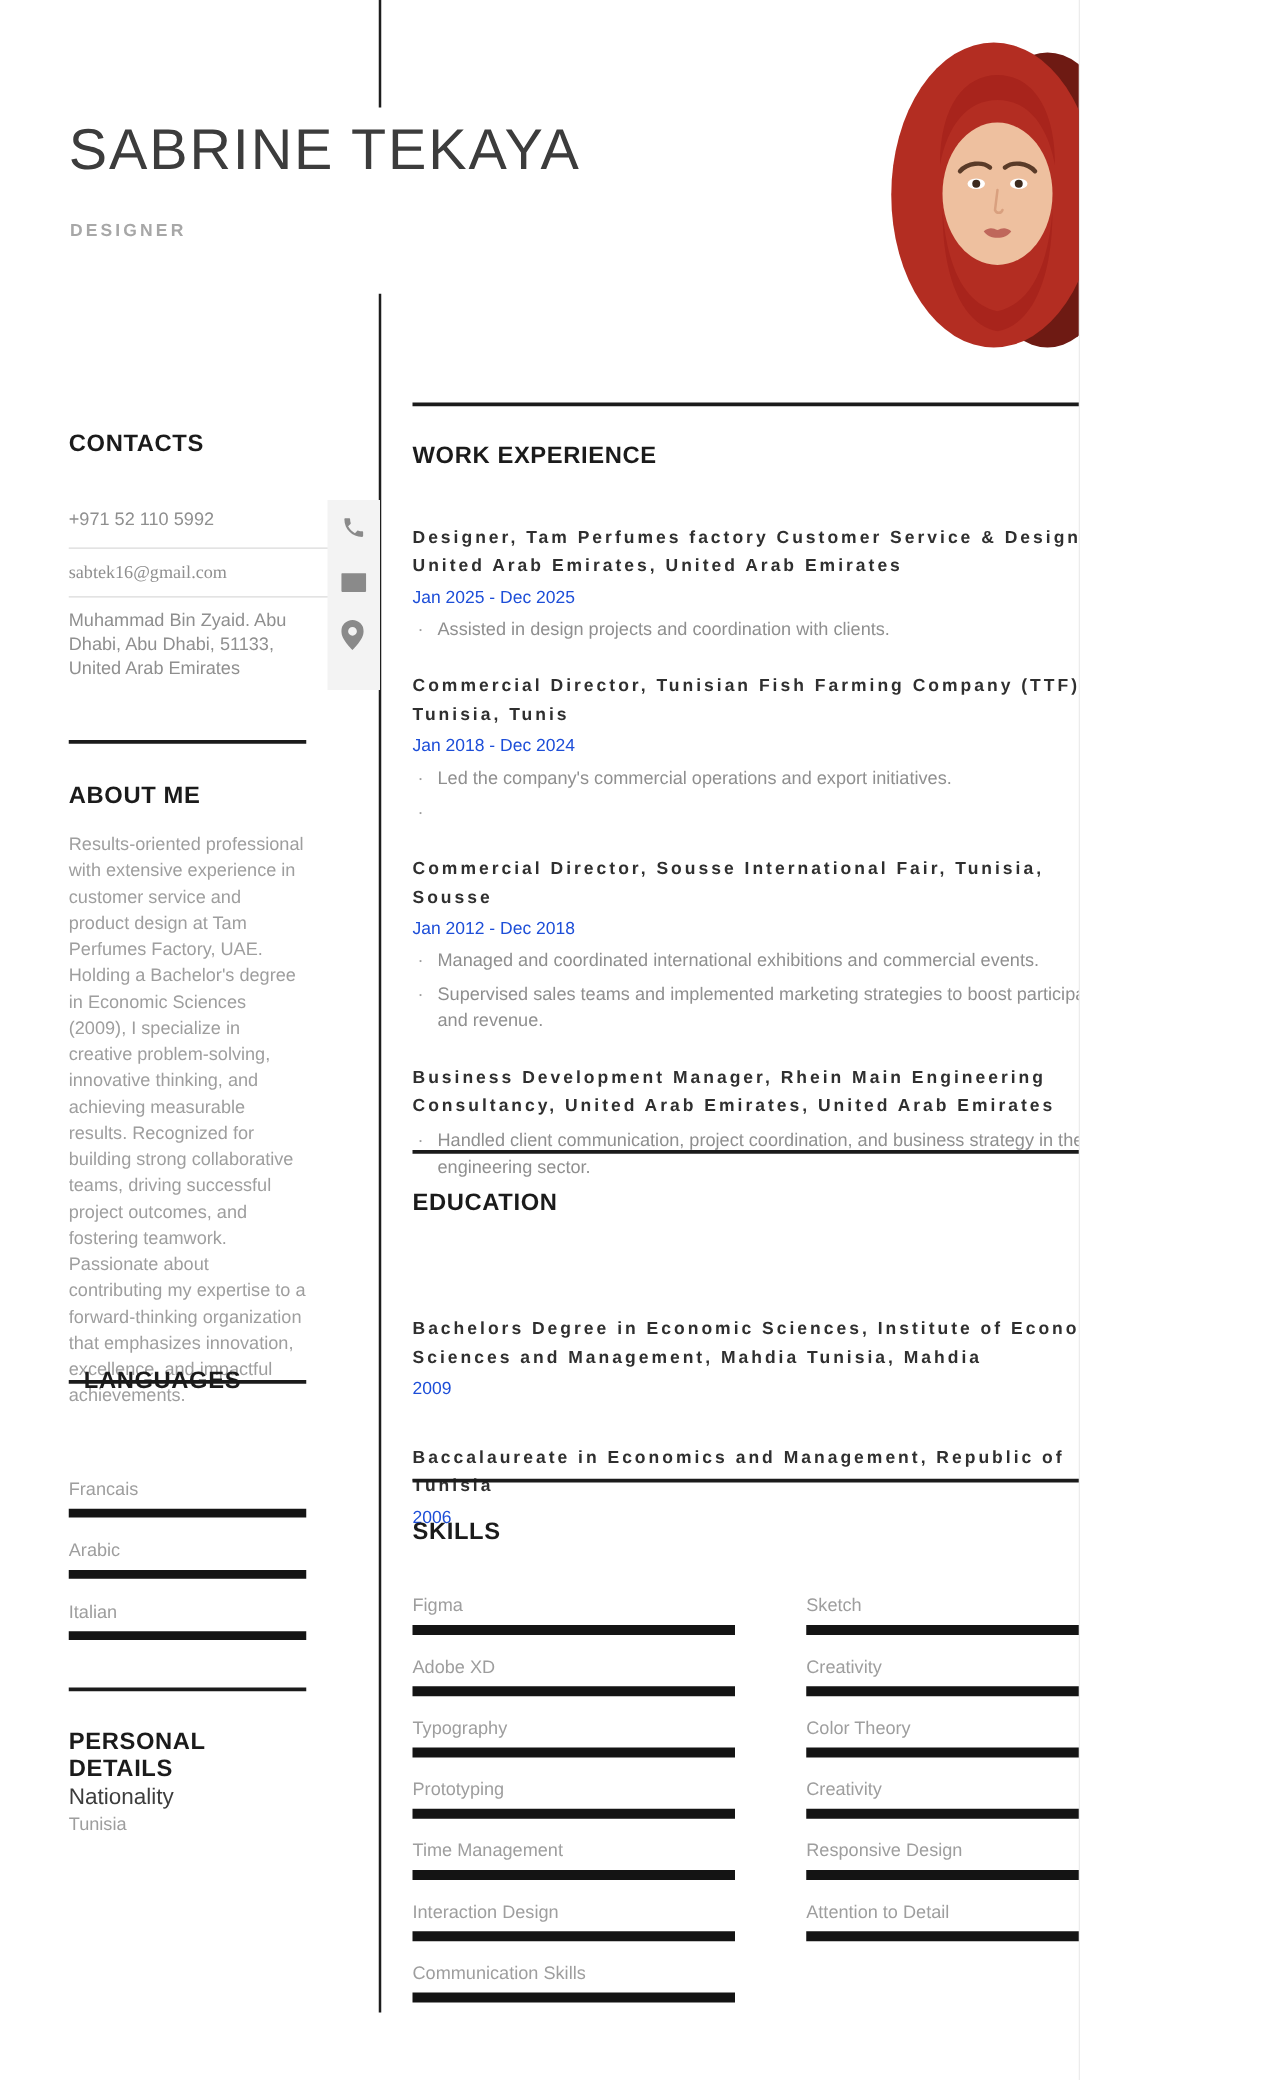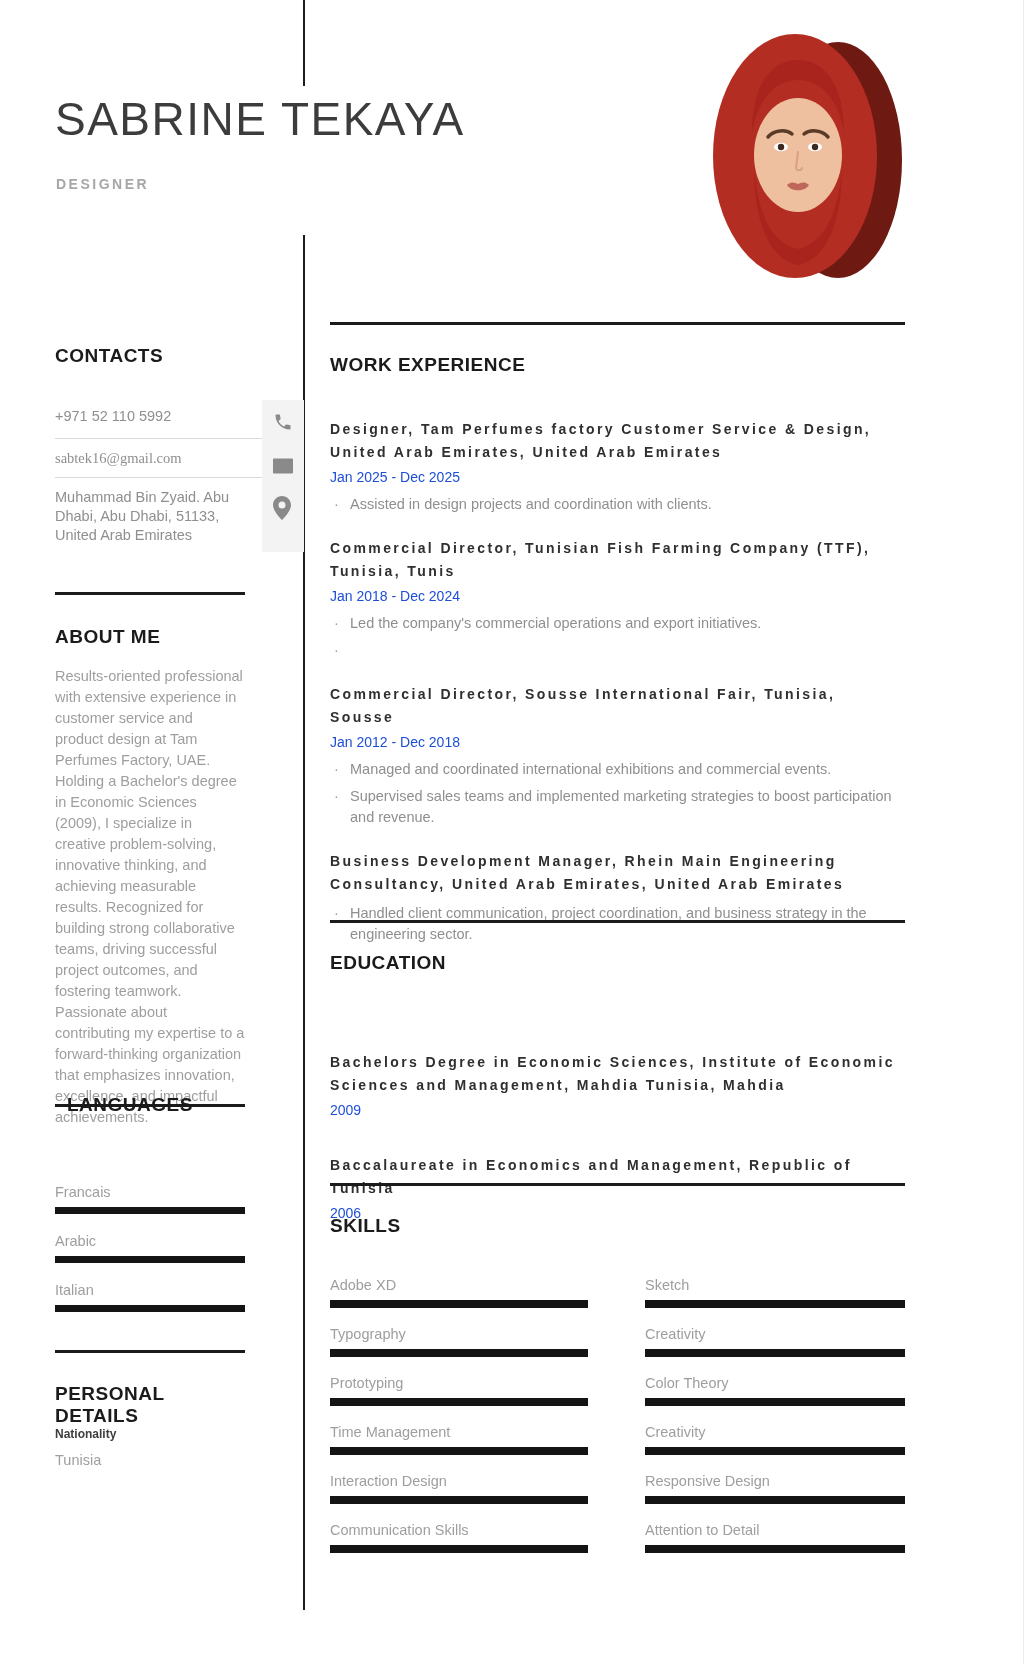--- a/index.html
+++ b/index.html
@@ -1,18 +1,18 @@
 <!DOCTYPE html>
 <html><head>
 <meta charset="utf-8">
 <style>
   * { margin:0; padding:0; box-sizing:border-box; }
   html,body { background:#ffffff; }
   .page {
-    position:relative; width:1024px; height:1664px; background:#ffffff;
+    position:relative; width:864px; height:1664px; background:#ffffff;
     font-family:"Liberation Sans", sans-serif; overflow:hidden;
     border-right:1px solid #ececec;
   }
 
   
   .divider-top  { position:absolute; left:303px; top:0;    width:2px; height:86px;   background:#1d1d1d; }
   .divider-main { position:absolute; left:303px; top:235px; width:2px; height:1375px; background:#1d1d1d; }
 
   
   .name  { position:absolute; left:55px; top:92px; font-size:46px; color:#3c3c3c; letter-spacing:1.5px; font-weight:400; }
@@ -29,21 +29,21 @@
   .sb { position:absolute; left:55px; width:190px; }
   .sb-rule { left:55px; width:190px; }
   .contact-text { position:absolute; left:55px; width:198px; font-size:14.5px; color:#8f8f8f; line-height:19px; }
   .contact-sep { position:absolute; left:55px; width:208px; height:1px; background:#dadada; }
   .icon-panel { position:absolute; left:262px; top:400px; width:42px; height:152px; background:#f3f3f3; }
   .icon-panel svg { position:absolute; left:11px; }
   .about-text { font-size:14.5px; color:#9e9e9e; line-height:21px; }
   .lang-item { margin-bottom:17px; }
   .lang-label { font-size:14.5px; color:#9e9e9e; line-height:20px; }
   .level-bar { margin-top:5px; height:7px; background:#141414; }
-  .pd-label { font-size:12px; font-weight:700; color:#3d3d3d; }
+  .pd-label { font-size:18px; font-weight:400; color:#3d3d3d; }
   .pd-value { font-size:14.5px; color:#9e9e9e; margin-top:5px; }
 
   
   .mn { position:absolute; left:330px; width:575px; }
   .mn-rule { left:330px; width:575px; }
   .job { margin-bottom:22px; }
   .job-title, .edu-title {
     font-size:14px; font-weight:700; color:#2f2f2f;
     letter-spacing:2.4px; line-height:23px;
   }
@@ -204,20 +204,24 @@
       <div class="edu-title">Baccalaureate in Economics and Management, Republic of Tunisia</div>
       <div class="edu-year">2006</div>
     </div>
   </div>
 
   <div class="h-rule mn-rule" style="top:1183px;"></div>
   <div class="mn sec-head" style="top:1215px;">SKILLS</div>
 
   <div class="skill-col" style="left:330px; top:1276px;">
     <div class="skill">
+        <div class="skill-label">Figma</div>
+        <div class="skill-bar"></div>
+      </div>
+    <div class="skill">
         <div class="skill-label">Adobe XD</div>
         <div class="skill-bar"></div>
       </div>
     <div class="skill">
         <div class="skill-label">Typography</div>
         <div class="skill-bar"></div>
       </div>
     <div class="skill">
         <div class="skill-label">Prototyping</div>
         <div class="skill-bar"></div>

